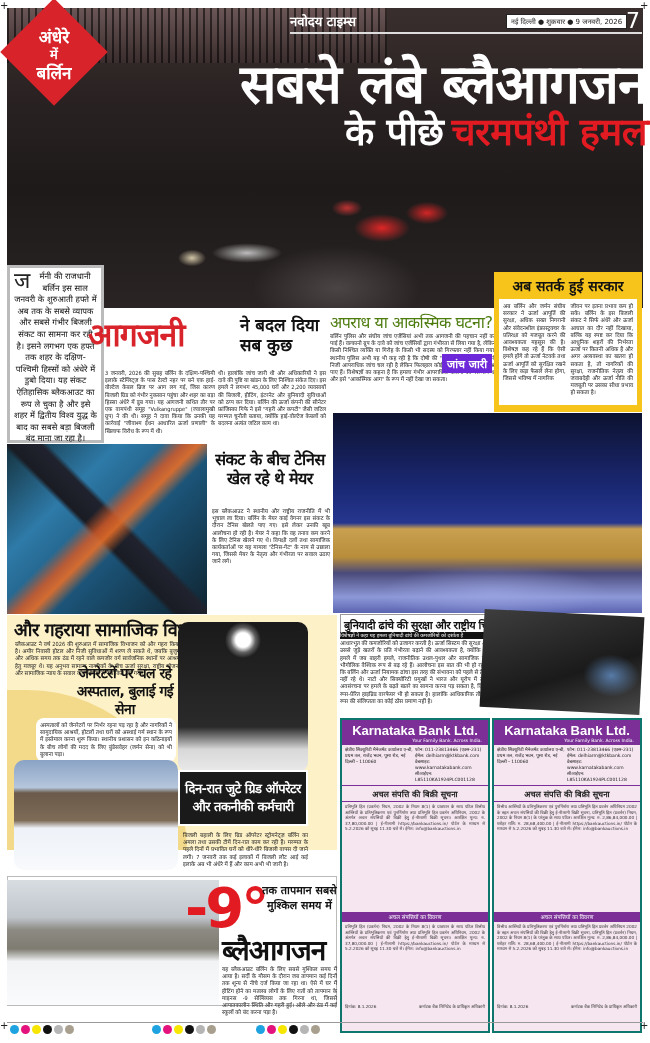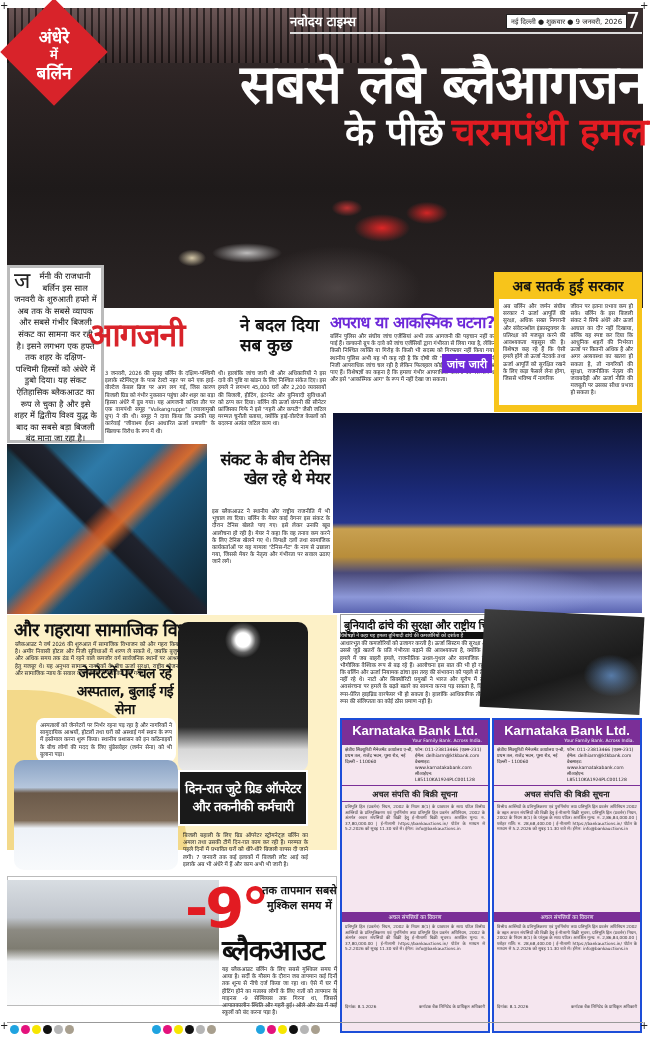--- a/index.html
+++ b/index.html
@@ -28,33 +28,33 @@
 .h1{left:240px;top:55px;font-size:54px;line-height:60px;color:#fff;font-weight:bold;letter-spacing:-1px;white-space:nowrap}
 .h1b{left:345px;top:110px;font-size:38px;line-height:44px;color:#fff;font-weight:bold;white-space:nowrap}
 .h1b .red{color:#e21b22;margin-left:8px}
 .lede{left:7px;top:265px;width:97px;height:178px;background:#bbb;padding:3px}
 .lede-in{width:100%;height:100%;background:#fff;padding:3px 4px;font-size:8.3px;line-height:11.6px;color:#111;text-align:center}
 .lede-in .dc{font-size:22px;float:left;line-height:20px;margin-right:3px;color:#222}
 .ag-head{left:88px;top:312px;font-size:32px;color:#d8232a;font-weight:bold;white-space:nowrap;letter-spacing:-1px}
 .ag-sub{left:240px;top:315px;font-size:17px;line-height:20px;color:#111;font-weight:bold}
 .ag-col1{left:105px;top:370px;width:110px}
 .ag-col2{left:218px;top:370px;width:108px}
-.apr-head{left:330px;top:311px;font-size:16px;color:#6d28d9;font-weight:bold;white-space:nowrap}
+.apr-head{left:330px;top:311px;font-size:16px;color:#4d7c0f;font-weight:normal;white-space:nowrap}
 .apr-body{left:330px;top:333px;width:166px}
 .jj{left:442px;top:354px;background:#6d28d9;color:#fff;font-size:11px;padding:2px 5px;font-weight:bold}
 .box-ylw{left:494px;top:272px;width:148px;height:140px;background:#f7c41b;padding:5px}
 .box-ylw .t{font-size:14px;font-weight:bold;color:#111;text-align:center;line-height:18px}
 .box-ylw .in{background:#fff;margin-top:4px;height:106px;padding:4px;display:flex;gap:5px}
 .box-ylw .in div{flex:1}
 .photo-blue{left:7px;top:444px;width:200px;height:170px;
  background:
   linear-gradient(135deg,transparent 42%,rgba(210,90,40,.85) 48%,rgba(230,110,40,.9) 52%,transparent 58%),
   linear-gradient(45deg,transparent 44%,#1a1c24 46%,#20232e 55%,transparent 57%),
   linear-gradient(135deg,#15323e,#2e7aa8 30%,#1b5275 60%,#0f2430);}
-.tennis-head{left:210px;top:450px;width:120px;font-size:16px;line-height:19px;font-weight:bold;color:#111;text-align:right}
+.tennis-head{left:210px;top:450px;width:120px;font-size:16px;line-height:19px;font-weight:bold;color:#111;text-align:center}
 .tennis-body{left:212px;top:508px;width:118px}
 .photo-night{left:333px;top:413px;width:309px;height:200px;
  background:
   radial-gradient(ellipse 160px 40px at 160px 180px,rgba(160,170,230,.6),transparent 70%),
   linear-gradient(180deg,transparent 55%,#c8a050 58%,#b88d3a 72%,#4a4a7a 80%,#8d98d8 92%,#5a64b0 100%),
   linear-gradient(180deg,#0d1230,#1b2a78 40%,#2a3a95 60%,#10163a);}
 .social{left:7px;top:615px;width:330px;height:235px;background:#fdf1c7}
 .social-arc{left:7px;top:690px;width:180px;height:160px;background:#f3d98a;border-top-right-radius:180px}
 .soc-head{left:14px;top:617px;font-size:18px;font-weight:bold;color:#111;white-space:nowrap}
 .soc-body{left:15px;top:641px;width:165px}
@@ -74,21 +74,21 @@
   linear-gradient(180deg,transparent 55%,#f1f3f5 65%,#fafbfc 100%),
   linear-gradient(180deg,#d8dde2,#c0c5cc 30%,#8c8a82 40%,#7a786c 60%,#6d6a62);}
 .minus9{left:185px;top:878px;font-size:56px;line-height:60px;color:#e21b22;font-weight:bold;letter-spacing:-3px}
 .temp-sub{left:262px;top:883px;width:75px;font-size:11px;line-height:15px;text-align:center;color:#111;font-weight:bold}
 .blackout{left:222px;top:930px;font-size:28px;font-weight:bold;color:#111;white-space:nowrap;letter-spacing:-1px}
 .temp-body{left:222px;top:966px;width:115px}
 .infra-head{left:340px;top:614px;width:170px;background:#fff;border:1px solid #999;font-size:11px;font-weight:bold;color:#111;padding:2px 3px;white-space:nowrap}
 .infra-body{left:340px;top:632px;width:195px}
 .photo-soldiers{left:482px;top:613px;width:160px;height:98px;transform:rotate(3deg);
  background:radial-gradient(ellipse 40px 30px at 130px 60px,rgba(120,180,255,.6),transparent 70%),linear-gradient(160deg,#3e3e3e,#1a1a1a 60%,#4a4a4a)}
-.ad{top:718px;width:150px;height:315px;border:2px solid #1d4ed8;background:#f5e6ef}
+.ad{top:718px;width:150px;height:315px;border:2px solid #0f766e;background:#f5e6ef}
 .ad .hdr{background:#7b2f97;color:#fff;text-align:center;padding:3px 0 2px}
 .ad .hdr .nm{font-size:13px;font-weight:bold;font-family:"Liberation Sans",sans-serif}
 .ad .hdr .tag{font-size:4.5px;text-align:right;padding-right:6px}
 .ad .addr{display:flex;font-size:4.5px;line-height:6px;padding:2px 3px;border-bottom:1px solid #7b2f97;color:#222}
 .ad .addr div{flex:1}
 .ad .ttl{text-align:center;font-size:8px;font-weight:bold;color:#222;padding:2px 0;border-bottom:1px solid #7b2f97}
 .ad .txt{font-size:4.2px;line-height:5.6px;color:#333;padding:2px 3px;text-align:justify}
 .ad .band{background:#7b2f97;color:#fff;text-align:center;font-size:5.5px;padding:1px 0}
 .dots{display:flex;gap:2px}
 .dots span{width:9px;height:9px;border-radius:50%;display:inline-block}
@@ -160,21 +160,21 @@
   <div class="abs small gen-body">अस्पतालों को जेनरेटरों पर निर्भर रहना पड़ रहा है और नागरिकों ने सामुदायिक आश्रयों, होटलों तथा घरों को अस्थाई गर्म स्थान के रूप में इस्तेमाल करना शुरू किया। स्थानीय प्रशासन को इन कठिनाइयों के बीच लोगों की मदद के लिए बुंडेसवेहर (जर्मन सेना) को भी बुलाना पड़ा।</div>
   <div class="abs photo-lamp"></div>
   <div class="abs photo-snowbld"></div>
   <div class="abs dinrat cond">दिन-रात जुटे ग्रिड ऑपरेटर और तकनीकी कर्मचारी</div>
   <div class="abs small dinrat-body">बिजली बहाली के लिए ग्रिड ऑपरेटर स्ट्रोमनेट्ज़ बर्लिन का अमला तथा उसकी टीमें दिन-रात काम कर रही हैं। मरम्मत के पहले दिनों में प्रभावित घरों को धीरे-धीरे बिजली वापस दी जाने लगी। 7 जनवरी तक कई इलाकों में बिजली लौट आई कई इलाके अब भी अंधेरे में हैं और काम अभी भी जारी है।</div>
 
   <div class="abs" style="left:7px;top:876px;width:330px;height:130px;border:1px solid #bbb"></div>
   <div class="abs photo-reich"></div>
   <div class="abs minus9 cond">-9°</div>
   <div class="abs temp-sub">तक तापमान सबसे मुश्किल समय में</div>
-  <div class="abs blackout cond">ब्लैकआउट</div>
+  <div class="abs blackout cond">ब्लैआगजन</div>
   <div class="abs small temp-body">यह ब्लैकआउट बर्लिन के लिए सबसे मुश्किल समय में आया है। सर्दी के मौसम के दौरान जब तापमान कई दिनों तक शून्य से नीचे दर्ज किया जा रहा था। ऐसे में घर में हीटिंग होने का मतलब लोगों के लिए रातों को तापमान के माइनस -9 सेल्सियस तक गिरना था, जिससे आपातकालीन स्थिति और गहरी हुई। ओले और ठंड में कई स्कूलों को बंद करना पड़ा है।</div>
 
   <div class="abs infra-head cond">बुनियादी ढांचे की सुरक्षा और राष्ट्रीय चिंताएं</div>
   <div class="abs small infra-body">
     <div style="background:#111;color:#fff;font-size:5px;margin-bottom:1px">विशेषज्ञों ने कहा यह हमला बुनियादी ढांचे की कमजोरियों को दर्शाता है</div>
     <div style="width:150px">आधारभूत की कमजोरियों को उजागर करती है। ऊर्जा सिस्टम की सुरक्षा और उससे जुड़े खतरों के प्रति गंभीरता बढ़ाने की आवश्यकता है, क्योंकि ऐसे हमले में जब बाहरी हमले, राजनीतिक उथल-पुथल और सामाजिक तथा भौगोलिक वैश्विक रूप से बढ़ रहे हैं। आलोचना इस बात की भी हो रही है कि बर्लिन और ऊर्जा नियामक ढांचा इस तरह की संभावना को पहले से तैयार नहीं रहे थे। नाटो और सिक्योरिटी प्रमुखों ने भारत और यूरोप में ऊर्जा अवसंरचना पर हमले के बढ़ते खतरे का सामना करना पड़ सकता है, जिसमें रूस-प्रेरित हाइब्रिड वारफेयर भी हो सकता है। हालांकि आधिकारिक तौर पर रूस की संलिप्तता का कोई ठोस प्रमाण नहीं है।</div>
   </div>
   <div class="abs photo-soldiers"></div>
 
   <div class="abs ad" style="left:340px">

